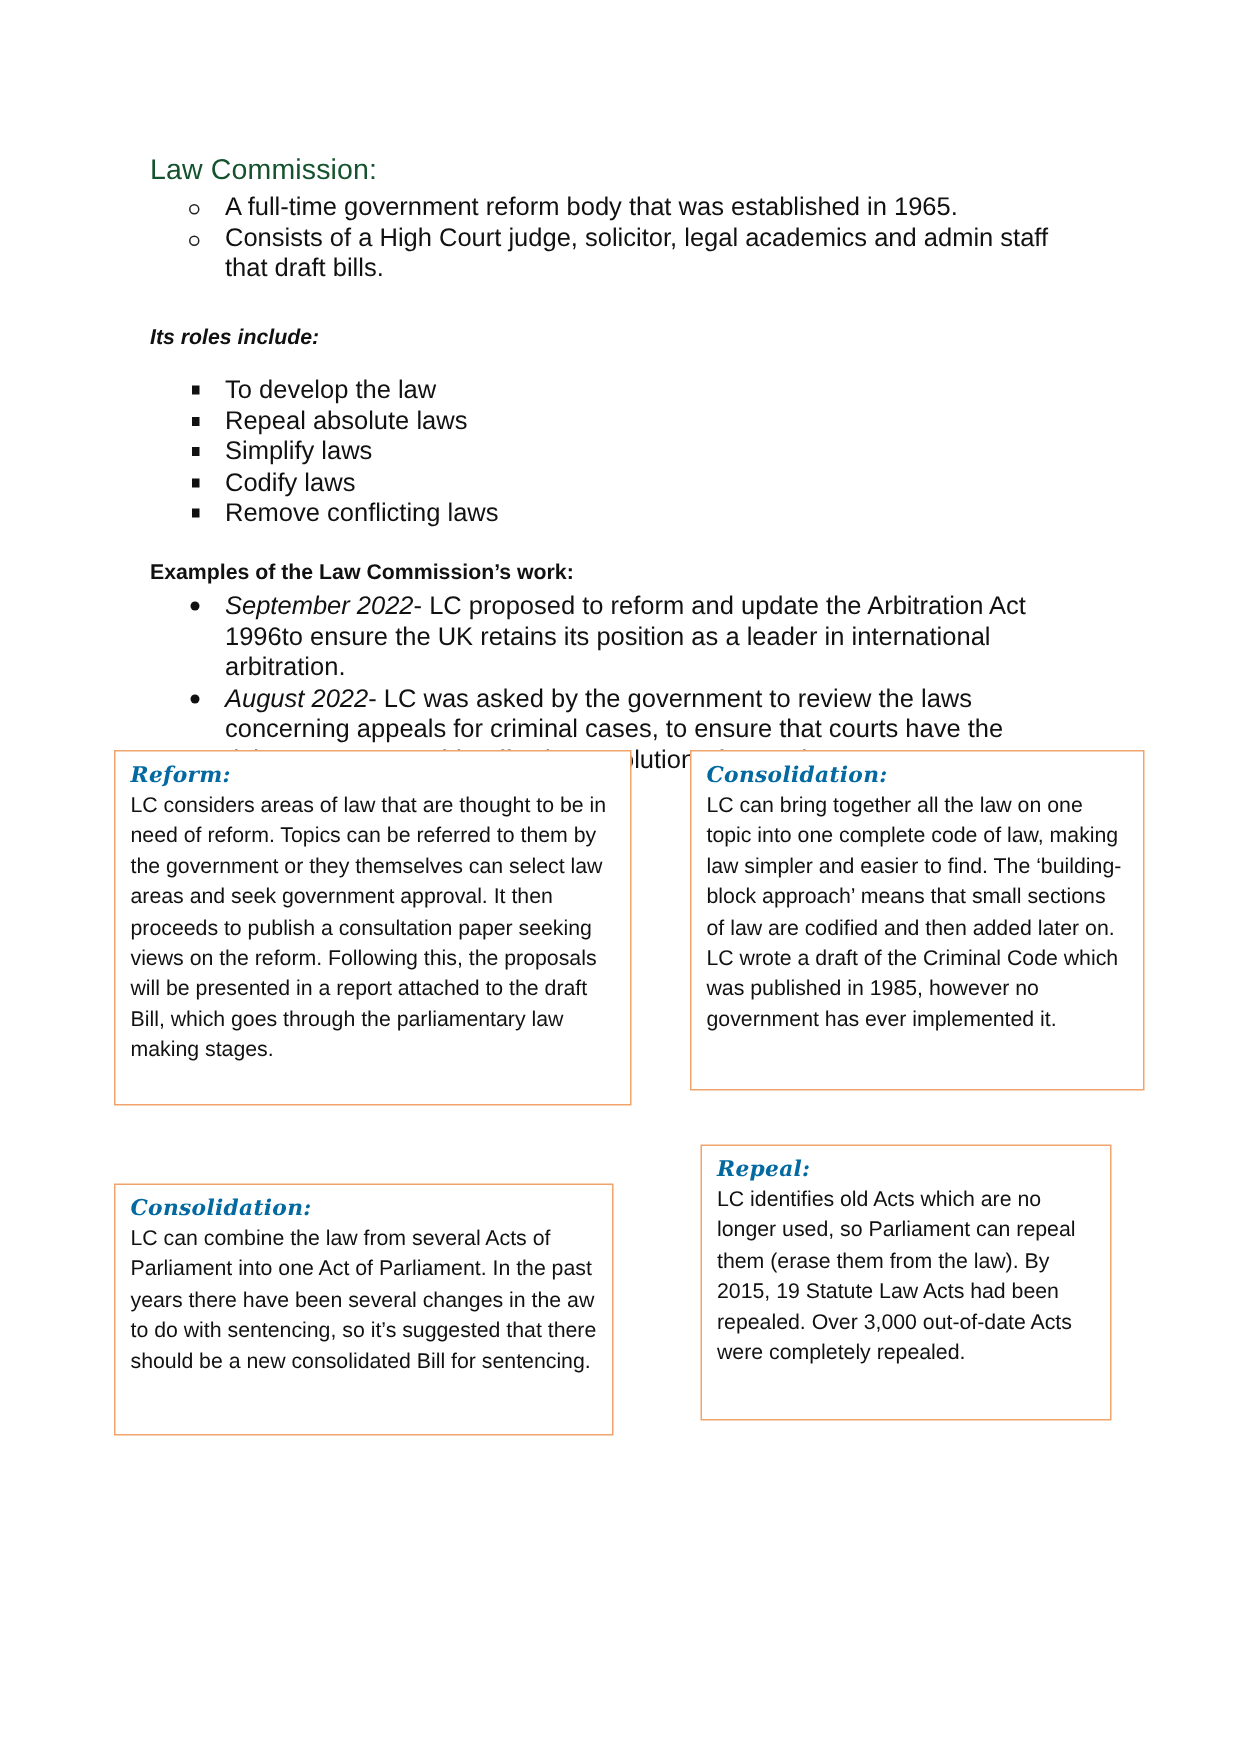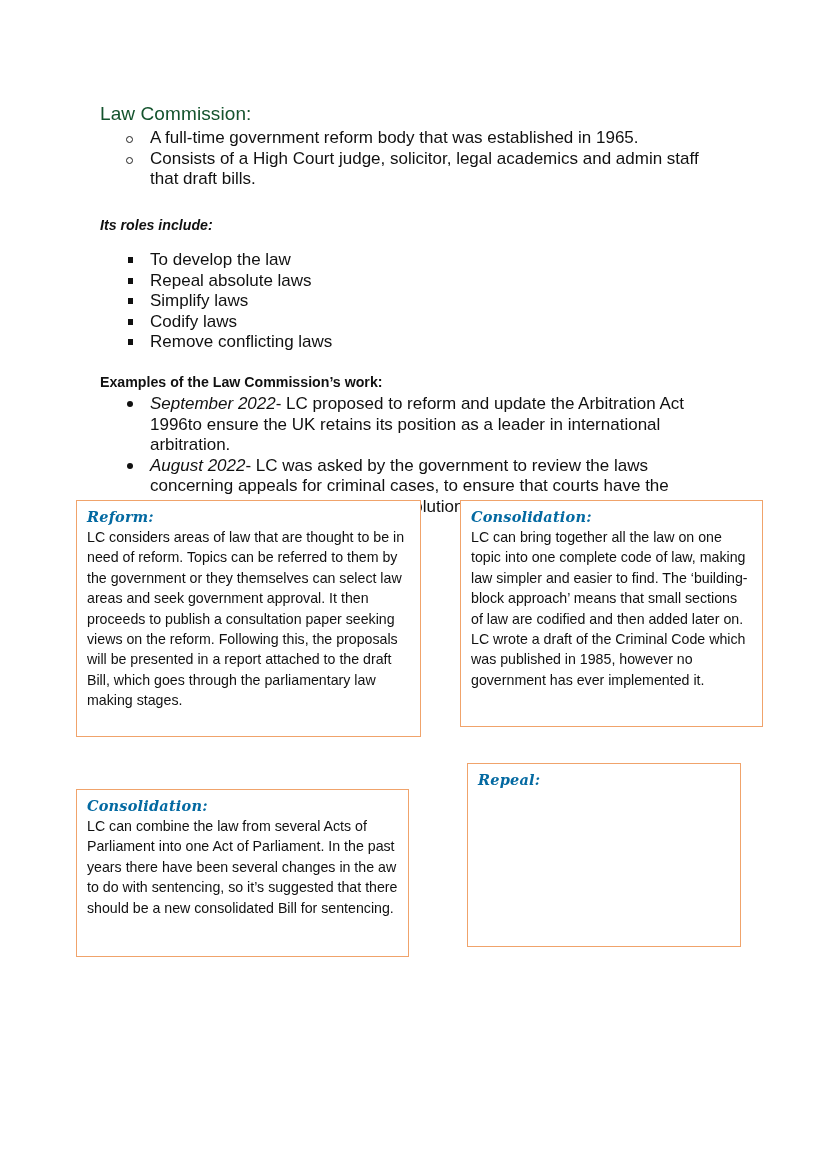--- a/index.html
+++ b/index.html
@@ -55,13 +55,14 @@
   <div>LC can bring together all the law on one topic into one complete code of law, making law simpler and easier to find. The ‘building-block approach’ means that small sections of law are codified and then added later on. LC wrote a draft of the Criminal Code which was published in 1985, however no government has ever implemented it.</div>
 </div>
 
 <div class="box" style="left:76px; top:789px; width:333px; height:168px;">
   <div class="box-title">Consolidation:</div>
   <div>LC can combine the law from several Acts of Parliament into one Act of Parliament. In the past years there have been several changes in the aw to do with sentencing, so it’s suggested that there should be a new consolidated Bill for sentencing.</div>
 </div>
 
 <div class="box" style="left:467px; top:763px; width:274px; height:184px;">
   <div class="box-title">Repeal:</div>
+  <div>LC identifies old Acts which are no longer used, so Parliament can repeal them (erase them from the law). By 2015, 19 Statute Law Acts had been repealed. Over 3,000 out-of-date Acts were completely repealed.</div>
 </div>
 
 </body></html>

